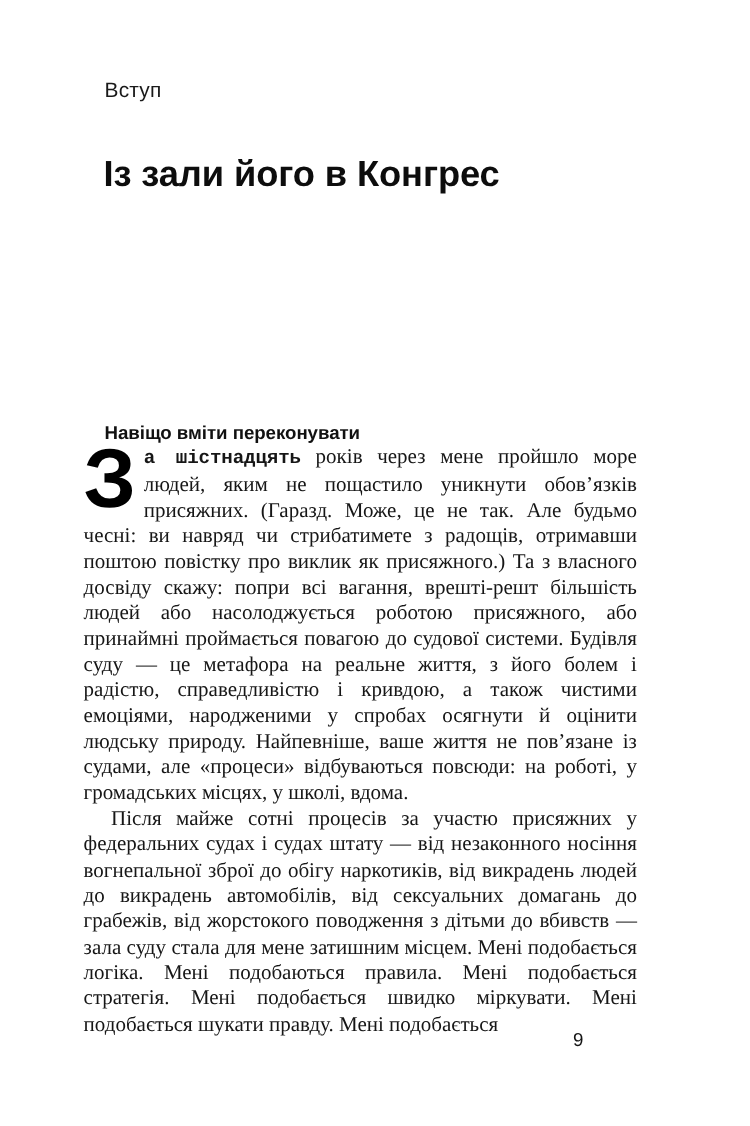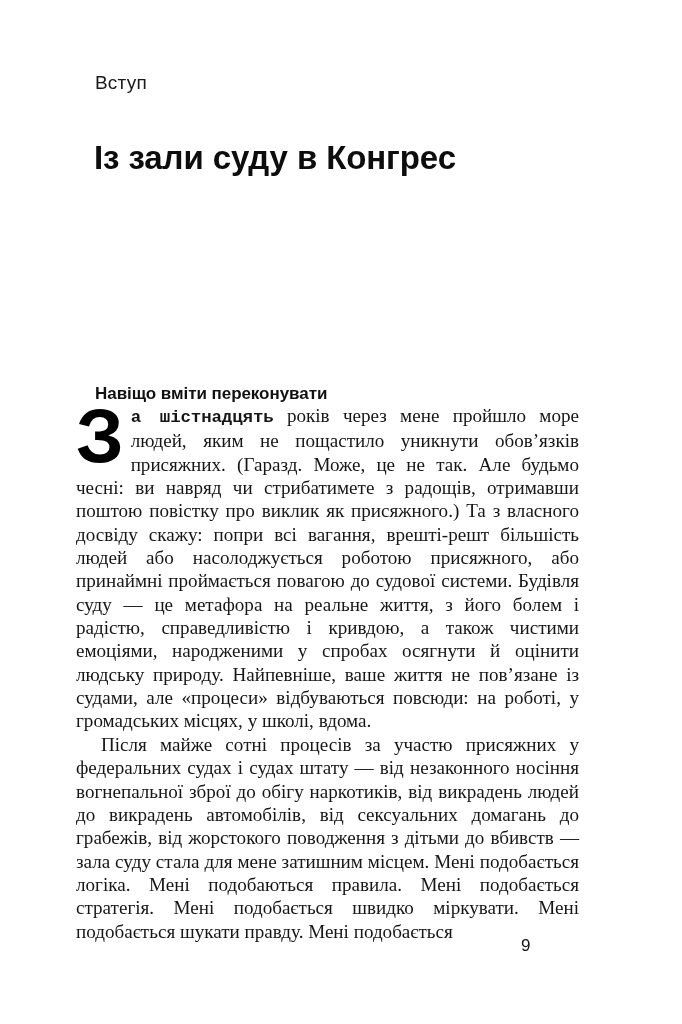--- a/index.html
+++ b/index.html
@@ -118,21 +118,21 @@
     line-height: 1;
   }
 </style>
 </head>
 <body>
 
 <div class="page">
 
   <div class="chapter-eyebrow">Вступ</div>
 
-  <h1 class="chapter-title">Із зали суду в Конгрес</h1>
+  <h1 class="chapter-title">Із зали його в Конгрес</h1>
 
   <h2 class="section-heading">Навіщо вміти переконувати</h2>
 
   <div class="body-column">
 
     <p><span class="dropcap">З</span><span class="lead-bold">а шістнадцять</span><span> років через мене пройшло море людей, яким не пощастило уникнути обов’язків присяжних. (Гаразд. Може, це не так. Але будьмо чесні: ви навряд чи стрибатимете з радощів, отримавши поштою повістку про виклик як присяжного.) Та з власного досвіду скажу: попри всі вагання, врешті-решт більшість людей або насолоджується роботою присяжного, або принаймні проймається повагою до судової системи. Будівля суду — це метафора на реальне життя, з його болем і радістю, справедливістю і кривдою, а також чистими емоціями, народженими у спробах осягнути й оцінити людську природу. Найпевніше, ваше життя не пов’язане із судами, але «процеси» відбуваються повсюди: на роботі, у громадських місцях, у школі, вдома.</span></p>
 
     <p class="indented">Після майже сотні процесів за участю присяжних у федеральних судах і судах штату — від незаконного носіння вогнепальної зброї до обігу наркотиків, від викрадень людей до викрадень автомобілів, від сексуальних домагань до грабежів, від жорстокого поводження з дітьми до вбивств — зала суду стала для мене затишним місцем. Мені подобається логіка. Мені подобаються правила. Мені подобається стратегія. Мені подобається швидко міркувати. Мені подобається шукати правду. Мені подобається</p>
 
   </div>

